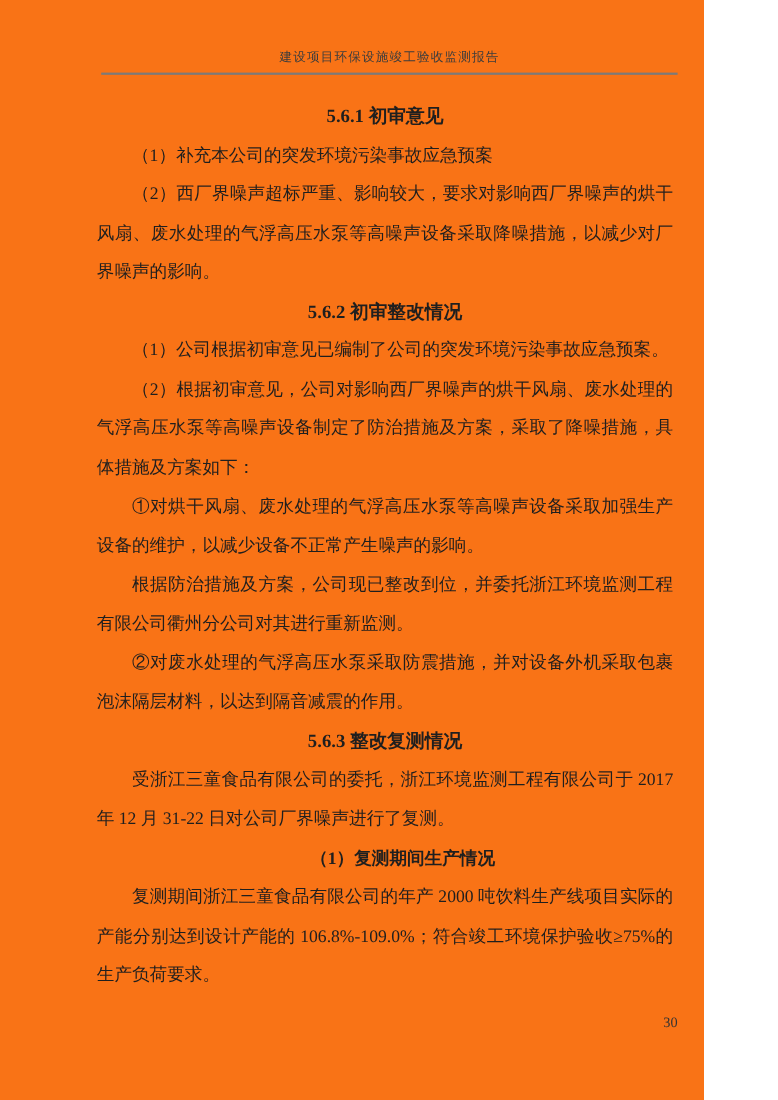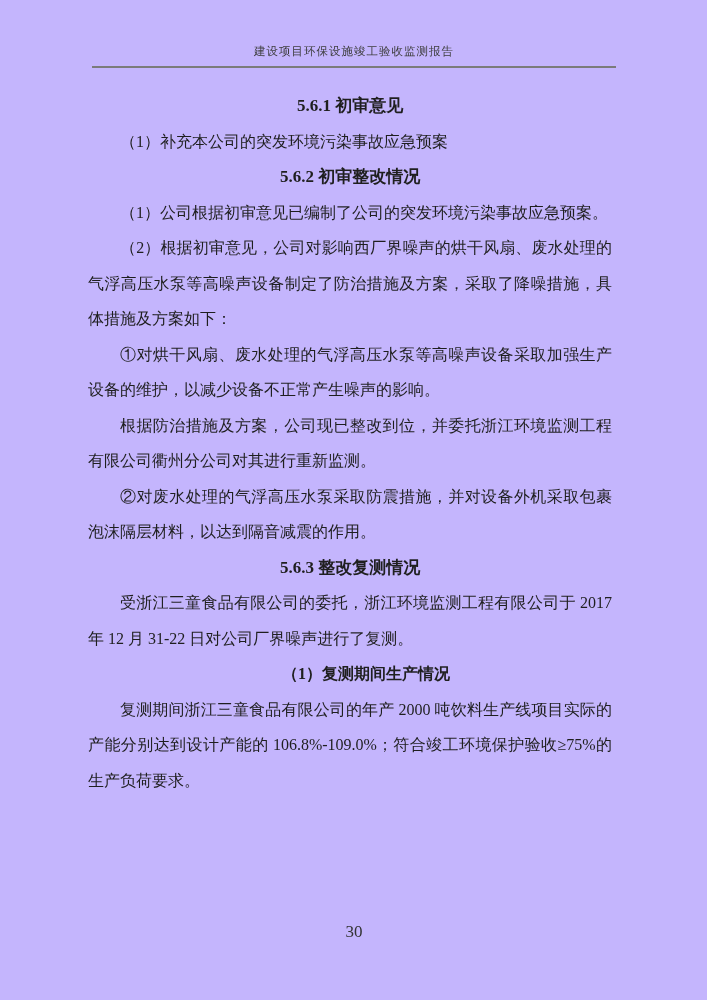--- a/index.html
+++ b/index.html
@@ -2,23 +2,23 @@
 <html lang="zh"><head>
 <meta charset="utf-8">
 <style>
   html, body {
     margin: 0;
     padding: 0;
     background: #ffffff;
   }
   .page {
     position: relative;
-    width: 707px;
+    width: 640px;
     height: 1000px;
-    background: #c4b5fd;
+    background: #f97316;
     overflow: hidden;
     font-family: "Liberation Serif", "DejaVu Serif", serif;
     color: #1f1f1f;
   }
   .running-header {
     position: absolute;
     top: 44px;
     left: 92px;
     width: 524px;
     text-align: center;
@@ -60,37 +60,38 @@
     margin: 0;
     font-weight: bold;
     text-align: center;
     text-indent: 2em;
   }
   .page-footer {
     position: absolute;
     top: 922px;
     left: 92px;
     width: 524px;
-    text-align: center;
-    font-size: 17px;
+    text-align: right;
+    font-size: 13px;
     color: #333333;
   }
 </style>
 </head>
 <body>
 
 <div class="page">
 
   <div class="running-header">建设项目环保设施竣工验收监测报告</div>
 
   <div class="header-rule"></div>
 
   <div class="doc-body">
       <p class="heading">5.6.1 初审意见</p>
       <p class="para">（1）补充本公司的突发环境污染事故应急预案</p>
+      <p class="para">（2）西厂界噪声超标严重、影响较大，要求对影响西厂界噪声的烘干风扇、废水处理的气浮高压水泵等高噪声设备采取降噪措施，以减少对厂界噪声的影响。</p>
       <p class="heading">5.6.2 初审整改情况</p>
       <p class="para">（1）公司根据初审意见已编制了公司的突发环境污染事故应急预案。</p>
       <p class="para">（2）根据初审意见，公司对影响西厂界噪声的烘干风扇、废水处理的气浮高压水泵等高噪声设备制定了防治措施及方案，采取了降噪措施，具体措施及方案如下：</p>
       <p class="para">①对烘干风扇、废水处理的气浮高压水泵等高噪声设备采取加强生产设备的维护，以减少设备不正常产生噪声的影响。</p>
       <p class="para">根据防治措施及方案，公司现已整改到位，并委托浙江环境监测工程有限公司衢州分公司对其进行重新监测。</p>
       <p class="para">②对废水处理的气浮高压水泵采取防震措施，并对设备外机采取包裹泡沫隔层材料，以达到隔音减震的作用。</p>
       <p class="heading">5.6.3 整改复测情况</p>
       <p class="para">受浙江三童食品有限公司的委托，浙江环境监测工程有限公司于 2017 年 12 月 31-22 日对公司厂界噪声进行了复测。</p>
       <p class="subheading">（1）复测期间生产情况</p>
       <p class="para">复测期间浙江三童食品有限公司的年产 2000 吨饮料生产线项目实际的产能分别达到设计产能的 106.8%-109.0%；符合竣工环境保护验收≥75%的生产负荷要求。</p>

